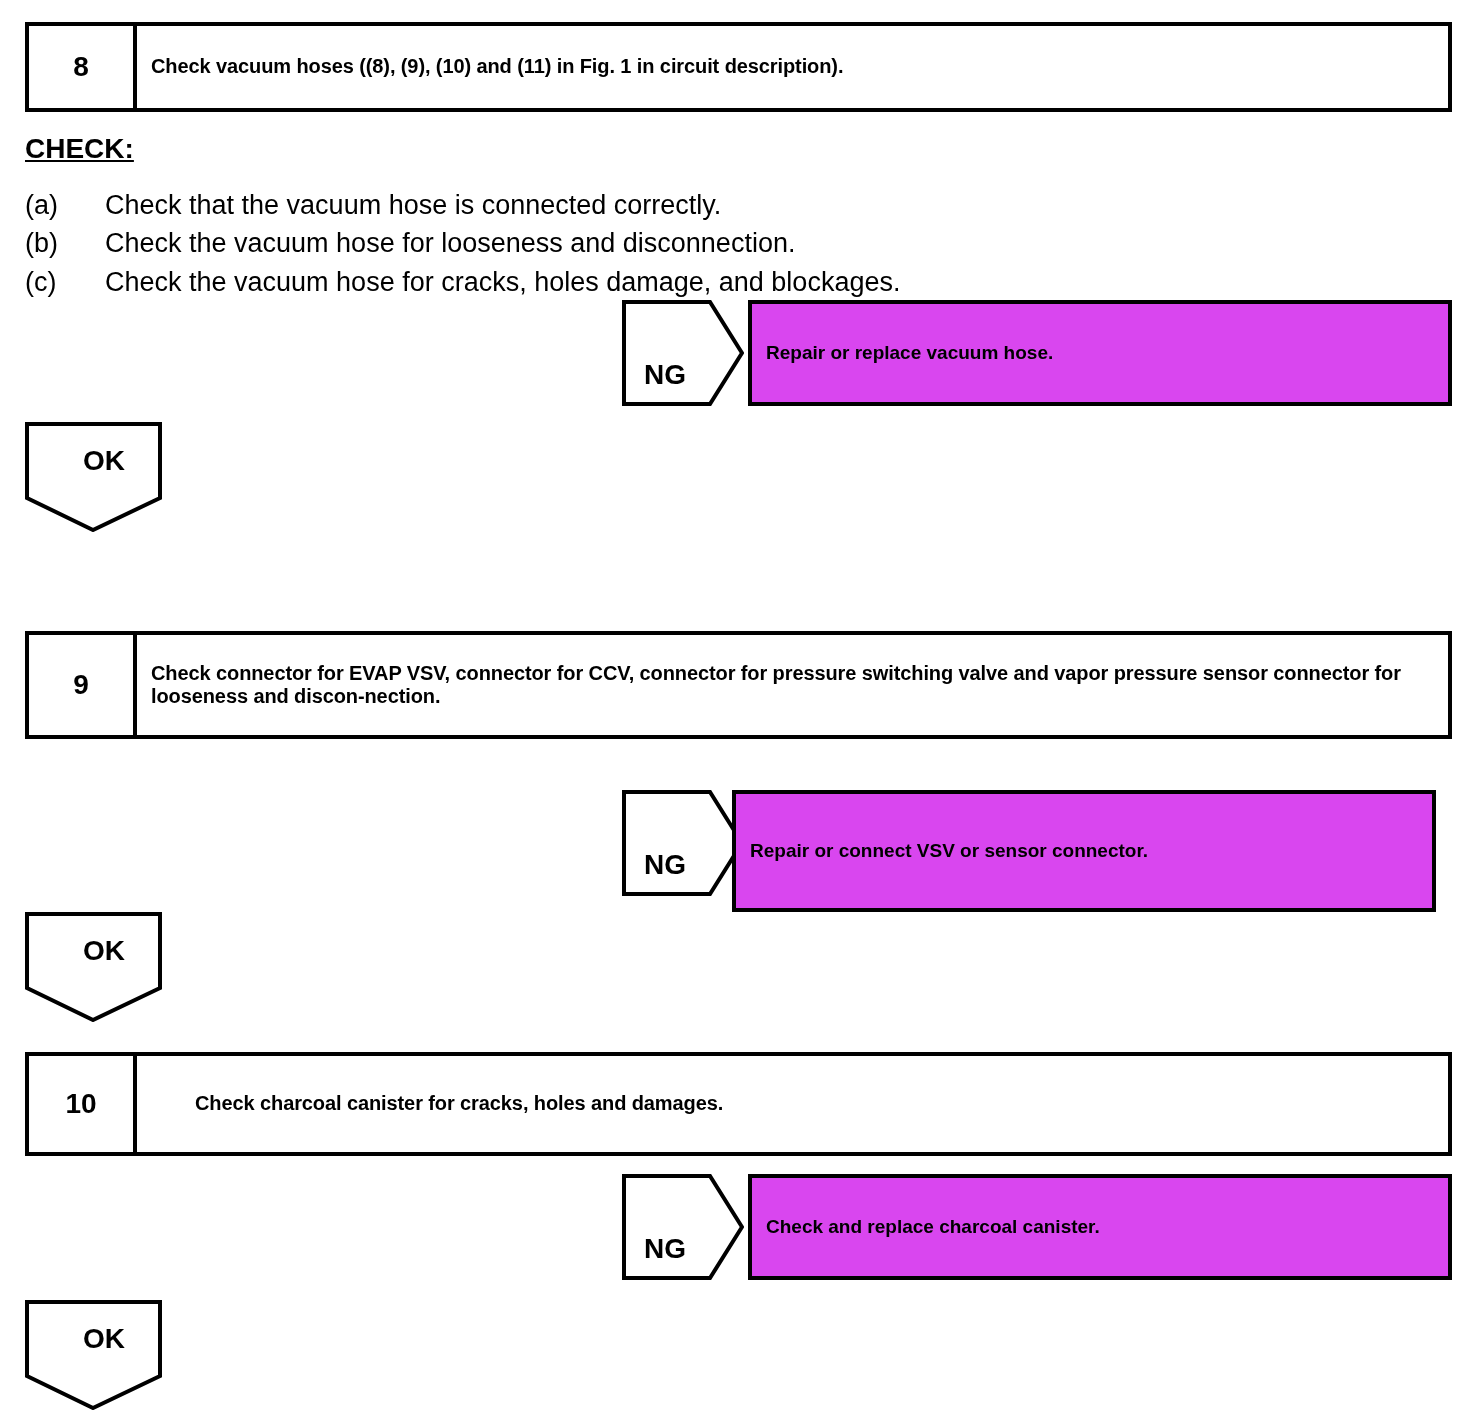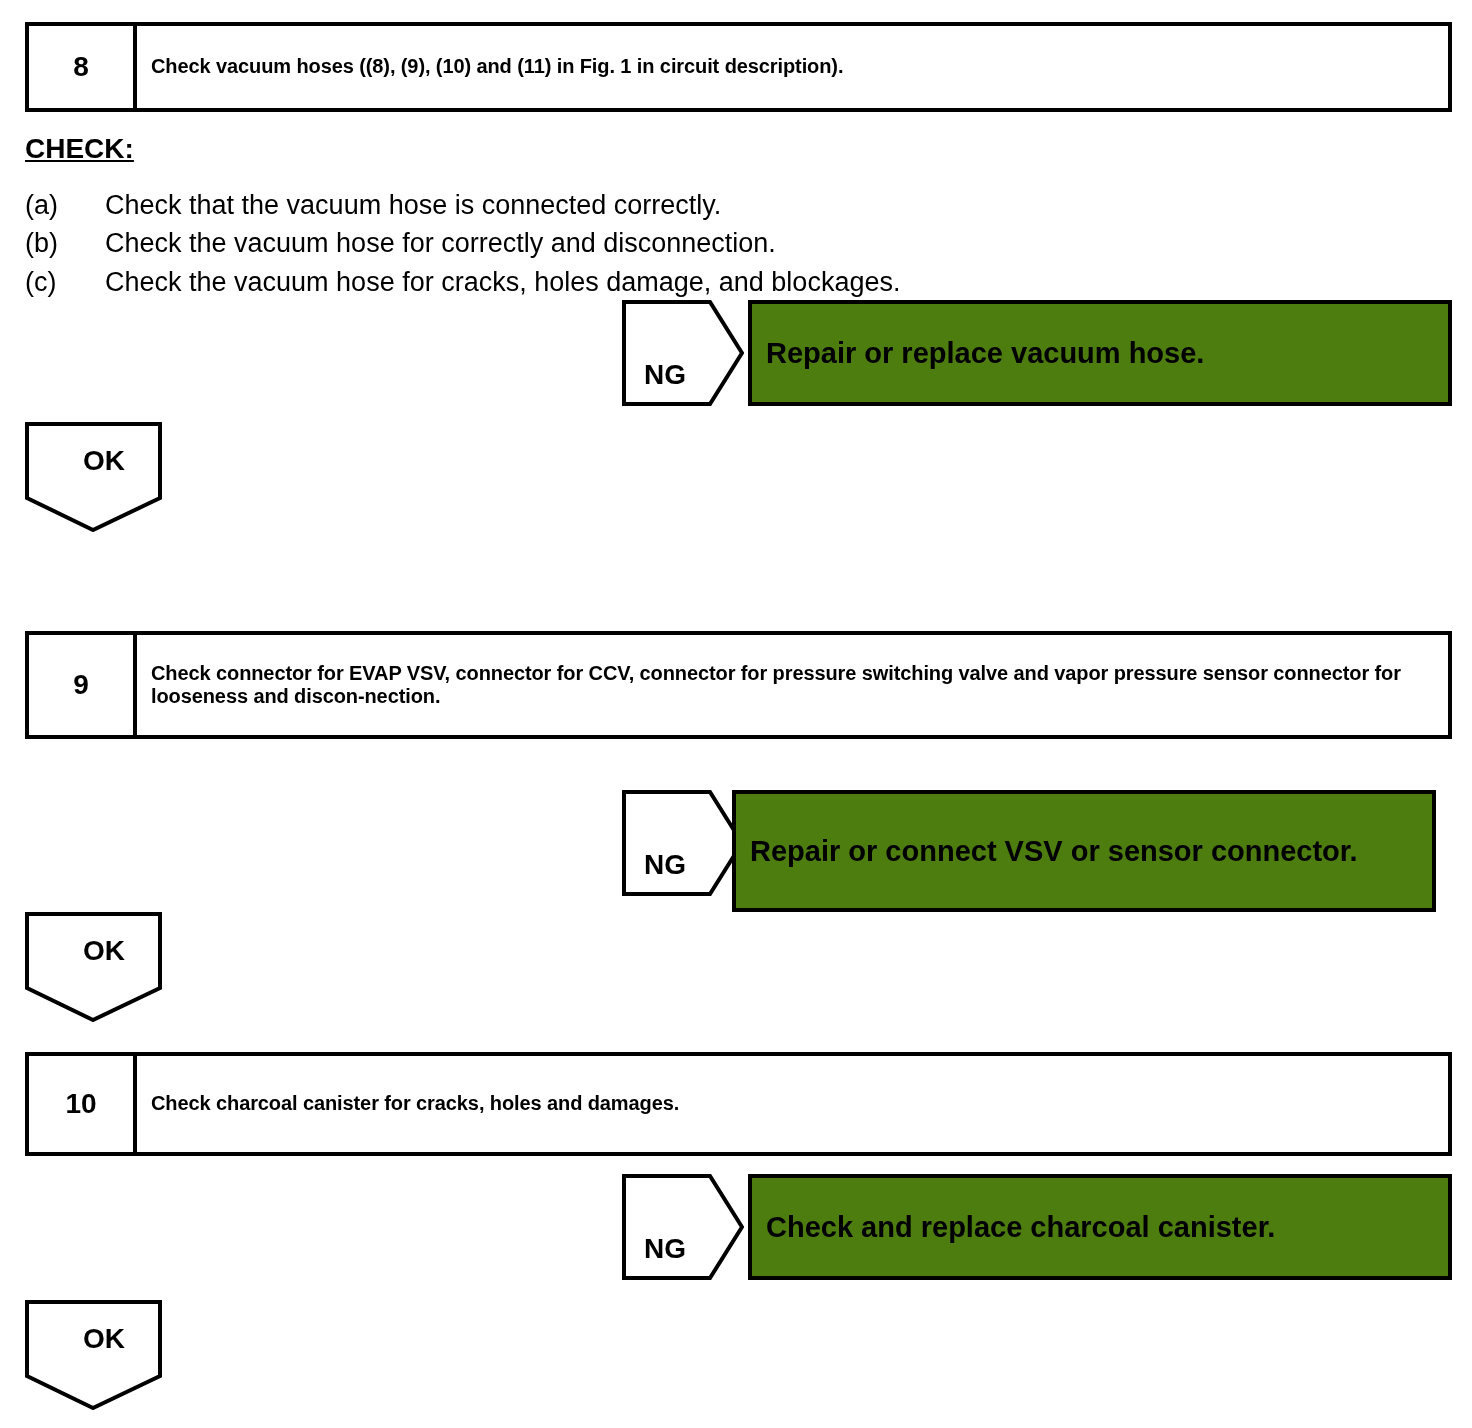--- a/index.html
+++ b/index.html
@@ -95,23 +95,23 @@
   }
 
   
   .result-box {
     position: absolute;
     border: 4px solid #000;
     box-sizing: border-box;
     display: flex;
     align-items: center;
     padding: 0 14px;
-    font-size: 29px;
-    font-weight: bold;
-    background: #4d7c0f;
+    font-size: 19px;
+    font-weight: bold;
+    background: #d946ef;
   }
 
   
   .ok-arrow {
     position: absolute;
     width: 137px;
     height: 110px;
   }
   .ok-arrow svg { display: block; width: 100%; height: 100%; }
   .ok-arrow .ok-label {
@@ -135,21 +135,21 @@
 </div>
 
 <div class="check-block">
   <div class="check-title">CHECK:</div>
   <div class="check-row">
     <div class="check-label">(a)</div>
     <div class="check-desc">Check that the vacuum hose is connected correctly.</div>
   </div>
   <div class="check-row">
     <div class="check-label">(b)</div>
-    <div class="check-desc">Check the vacuum hose for correctly and disconnection.</div>
+    <div class="check-desc">Check the vacuum hose for looseness and disconnection.</div>
   </div>
   <div class="check-row">
     <div class="check-label">(c)</div>
     <div class="check-desc">Check the vacuum hose for cracks, holes damage, and blockages.</div>
   </div>
 </div>
 
 <div class="ng-arrow" style="left:622px; top:300px;">
   <svg viewBox="0 0 122 106" preserveAspectRatio="none" aria-hidden="true">
     <polygon points="2,2 88,2 120,53 88,104 2,104" fill="#ffffff" stroke="#000000" stroke-width="4"></polygon>
@@ -178,21 +178,21 @@
 </div>
 <div class="result-box" style="left:732px; top:790px; width:704px; height:122px;">Repair or connect VSV or sensor connector.</div>
 
 <div class="ok-arrow" style="left:25px; top:912px;">
   <svg viewBox="0 0 137 110" preserveAspectRatio="none" aria-hidden="true">
     <polygon points="2,2 135,2 135,76 68,108 2,76" fill="#ffffff" stroke="#000000" stroke-width="4"></polygon>
   </svg>
   <div class="ok-label">OK</div>
 </div>
 
-<div class="step-box" style="left:25px; top:1052px; width:1427px; height:104px;">
+<div class="step-box" style="left:25px; top:1052px; width:1427px; height:104px;gap:44px;">
   <div class="step-num">10</div>
   <div class="step-text">Check charcoal canister for cracks, holes and damages.</div>
 </div>
 
 <div class="ng-arrow" style="left:622px; top:1174px;">
   <svg viewBox="0 0 122 106" preserveAspectRatio="none" aria-hidden="true">
     <polygon points="2,2 88,2 120,53 88,104 2,104" fill="#ffffff" stroke="#000000" stroke-width="4"></polygon>
   </svg>
   <div class="ng-label">NG</div>
 </div>

